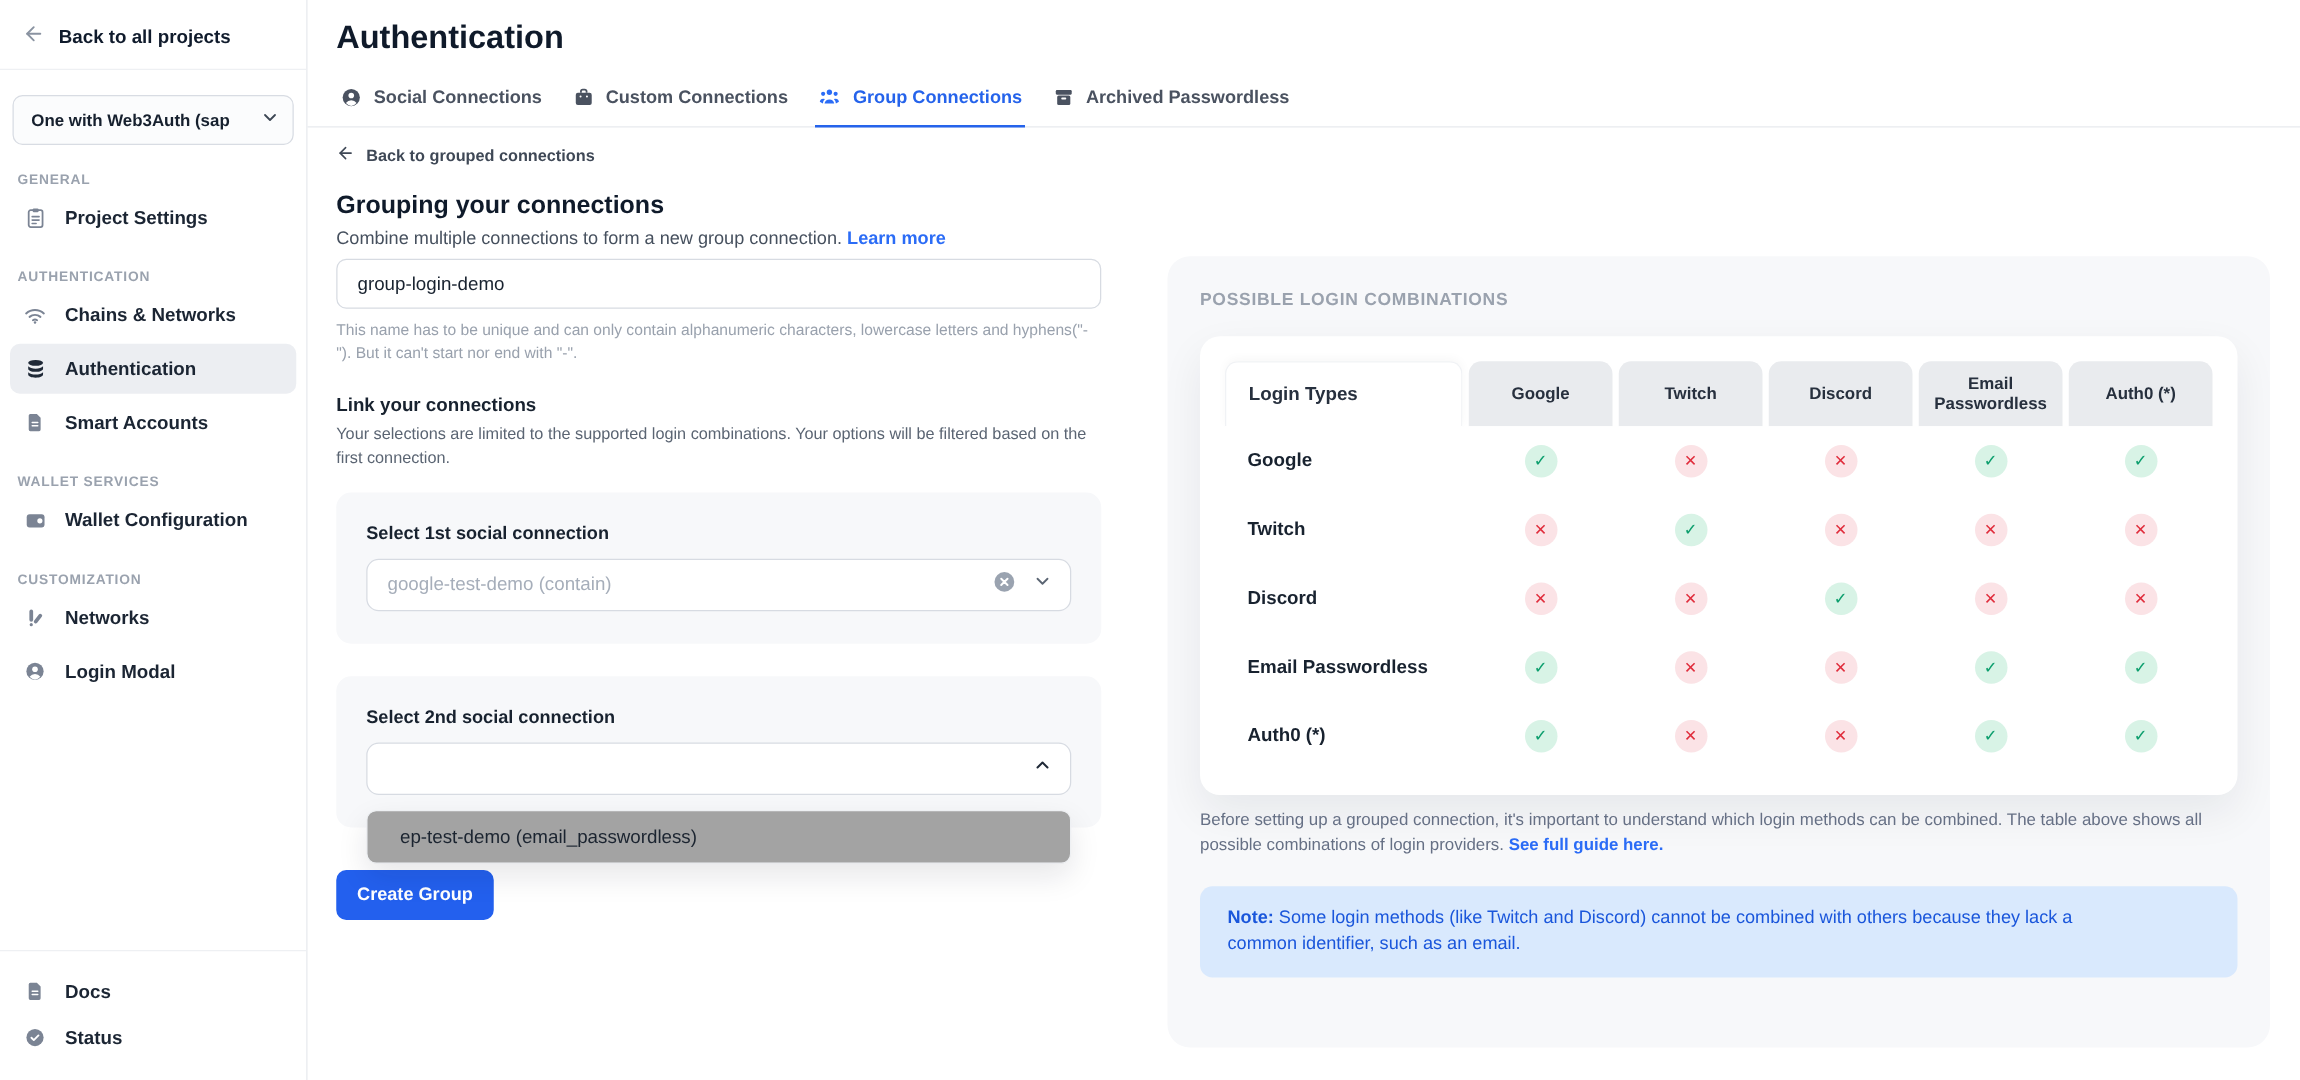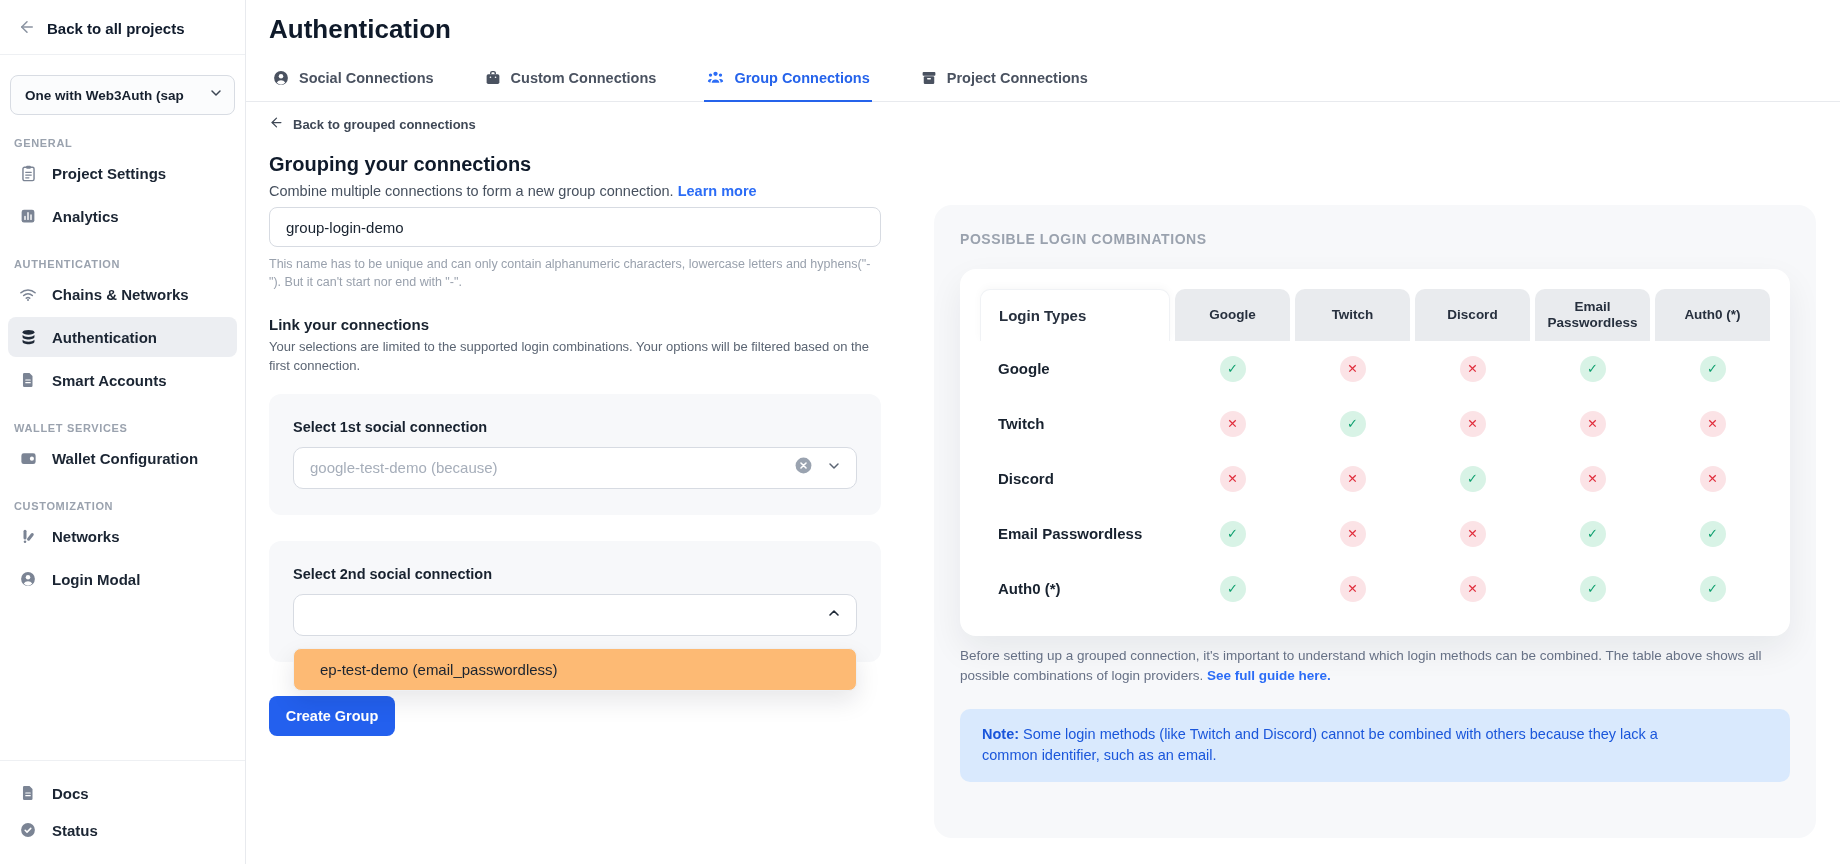--- a/index.html
+++ b/index.html
@@ -20,21 +20,21 @@
   .sb-item .ic { display:flex; width:20px; justify-content:center; color:#7b8494; }
   .sb-item.active { background:#eceef2; }
   .sb-item.active .ic { color:#1f2937; }
   .sb-spacer { flex:1; }
   .sb-footer { padding:12px 0 14px; }
   .sb-footer .sb-item { height:34px; font-weight:600; }
 
   
   .main { flex:1; display:flex; flex-direction:column; }
   .page-title { margin:14px 0 0 23px; font-size:26px; font-weight:700; color:#0f1a2a; }
-  .tabs { display:flex; gap:46px; margin-top:17px; padding-left:24px; border-bottom:1px solid #e8eaee; }
+  .tabs { display:flex; gap:20px; margin-top:17px; padding-left:24px; border-bottom:1px solid #e8eaee; }
   .tab { display:flex; align-items:center; gap:9px; padding:6px 2px 13px; font-size:14.5px; font-weight:600;
     color:#4a5260; cursor:pointer; border-bottom:2.5px solid transparent; margin-bottom:-1px; }
   .tab .ic { display:flex; color:#4a5260; }
   .tab.active { color:#2563eb; border-bottom-color:#2563eb; }
   .tab.active .ic { color:#2b6cf6; }
 
   .content-row { flex:1; display:flex; }
   .form-col { width:612px; margin-left:23px; padding-top:13px; }
   .back-link { display:flex; align-items:center; gap:9px; font-size:13px; font-weight:600; color:#3f4856; cursor:pointer; }
   .h2 { margin-top:20px; font-size:20px; font-weight:700; color:#0f1a2a; }
@@ -47,21 +47,21 @@
   .sub-h { margin-top:25px; font-size:15px; font-weight:700; color:#18222f; }
   .helper2 { margin-top:5px; font-size:13px; line-height:1.45; color:#5b6573; }
 
   .conn-card { margin-top:18px; background:#f7f8fa; border-radius:12px; padding:25px 24px 26px; position:relative; }
   .conn-card + .conn-card { margin-top:26px; }
   .card-label { font-size:14.5px; font-weight:700; color:#18222f; }
   .select-box { margin-top:12px; height:42px; background:#fff; border:1px solid #d7dbe2; border-radius:10px;
     display:flex; align-items:center; justify-content:space-between; padding:0 14px 0 16px; cursor:pointer; }
   .select-box .ph { font-size:15px; color:#a6aeba; }
   .select-right { display:flex; align-items:center; gap:13px; }
-  .dropdown { position:absolute; left:24px; right:24px; top:calc(100% - 14px); background:#fdba74; border:1px solid #eef0f3;
+  .dropdown { position:absolute; left:24px; right:24px; top:calc(100% - 14px); background:#a3a3a3; border:1px solid #eef0f3;
     border-radius:8px; box-shadow:0 10px 24px rgba(17,24,39,.10); z-index:6; overflow:hidden; }
   .dd-option { padding:12px 26px; font-size:15px; color:#1b2430; cursor:pointer; }
   .add-more { margin-top:14px; height:66px; background:#fff; border:1px solid #e7eaef; border-radius:10px;
     display:flex; align-items:center; padding-left:28px; font-size:15px; color:#9aa3b0; cursor:pointer; }
   .create-row { display:flex; justify-content:flex-start; margin-top:34px; }
   .create-btn { width:126px; height:40px; background:#2360ee; color:#fff; border:none; border-radius:8px;
     font-size:14.5px; font-weight:600; font-family:inherit; cursor:pointer; }
 
   
   .right-panel { flex:1; margin:103px 24px 26px 53px; background:#f7f8fa; border-radius:18px; padding:26px 26px 24px; overflow:hidden; }
@@ -109,29 +109,20 @@
         <div class="sb-item">
           <span class="ic">
             <svg viewBox="0 0 24 24" width="19" height="19">
               <rect x="5" y="4" width="14" height="17" rx="2" fill="none" stroke="currentColor" stroke-width="1.8"></rect>
               <rect x="9" y="2.2" width="6" height="3.8" rx="1.2" fill="currentColor"></rect>
               <path d="M8.5 10.5h7M8.5 14h7M8.5 17.5h4" stroke="currentColor" stroke-width="1.6" stroke-linecap="round"></path>
             </svg>
           </span>
           <span>Project Settings</span>
         </div>
-        <div class="sb-item">
-          <span class="ic">
-            <svg viewBox="0 0 24 24" width="18" height="18">
-              <rect x="3.5" y="3.5" width="17" height="17" rx="3" fill="currentColor"></rect>
-              <path d="M8 16.5v-4M12 16.5V7.5M16 16.5v-6" stroke="#fff" stroke-width="1.9" stroke-linecap="round"></path>
-            </svg>
-          </span>
-          <span>Analytics</span>
-        </div>
         <div class="sb-section-label">AUTHENTICATION</div>
         <div class="sb-item">
           <span class="ic">
             <svg viewBox="0 0 24 24" width="20" height="20" fill="none" stroke="currentColor" stroke-width="1.9" stroke-linecap="round">
               <path d="M3.5 10.5a12.5 12.5 0 0 1 17 0"></path>
               <path d="M6.8 13.8a8 8 0 0 1 10.4 0"></path>
               <path d="M10 17a3.4 3.4 0 0 1 4 0"></path>
               <circle cx="12" cy="19.3" r="1.2" fill="currentColor" stroke="none"></circle>
             </svg>
           </span>
@@ -249,21 +240,21 @@
           <span>Group Connections</span>
         </div>
         <div class="tab">
           <span class="ic">
             <svg viewBox="0 0 24 24" width="18" height="18" fill="currentColor">
               <rect x="3.5" y="4" width="17" height="5" rx="1.2"></rect>
               <rect x="5" y="9.8" width="14" height="10.2" rx="1.6"></rect>
               <rect x="9.3" y="12" width="5.4" height="2" rx="1" fill="#fff"></rect>
             </svg>
           </span>
-          <span>Project Connections</span>
+          <span>Archived Passwordless</span>
         </div>
       </div>
 
     <div class="content-row">
 
       <section class="form-col">
         <div class="back-link">
           <span><svg viewBox="0 0 24 24" width="15" height="15" fill="none" stroke="#3f4856" stroke-width="2" stroke-linecap="round" stroke-linejoin="round">
                 <path d="M19 12H5"></path>
                 <path d="M12 19l-7-7 7-7"></path>
@@ -279,21 +270,21 @@
 
         <input class="txt-input" value="group-login-demo" style="">
         <p class="helper">This name has to be unique and can only contain alphanumeric characters, lowercase letters and hyphens("-"). But it can't start nor end with "-".</p>
 
         <div class="sub-h">Link your connections</div>
         <p class="helper2">Your selections are limited to the supported login combinations. Your options will be filtered based on the first connection.</p>
 
         <div class="conn-card">
           <div class="card-label">Select 1st social connection</div>
           <div class="select-box">
-            <span class="ph">google-test-demo (because)</span>
+            <span class="ph">google-test-demo (contain)</span>
             <span class="select-right">
               <span><svg viewBox="0 0 24 24" width="19" height="19">
                     <circle cx="12" cy="12" r="10" fill="#9aa3b0"></circle>
                     <path d="M8.8 8.8l6.4 6.4M15.2 8.8l-6.4 6.4" stroke="#fff" stroke-width="2" stroke-linecap="round"></path>
                   </svg></span>
               <span><svg viewBox="0 0 24 24" width="16" height="16" fill="none" stroke="#5b6573" stroke-width="2.2" stroke-linecap="round" stroke-linejoin="round">
                     <path d="M6 9l6 6 6-6"></path>
                   </svg></span>
             </span>
           </div>

